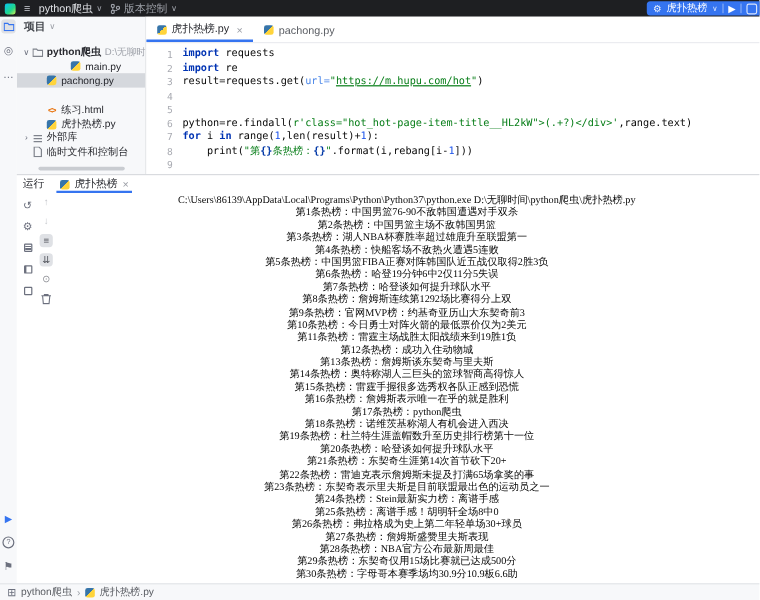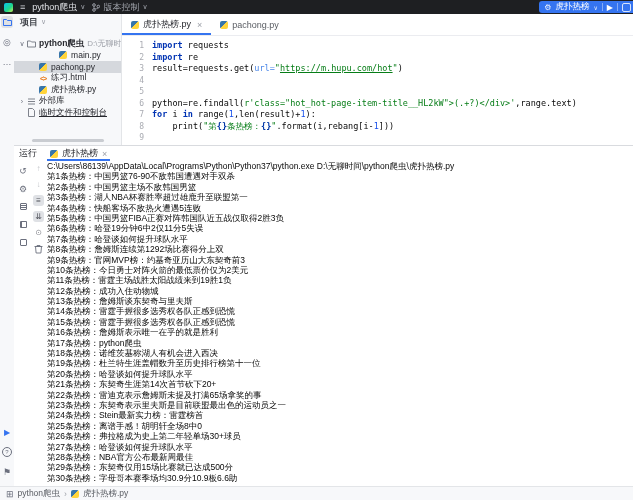--- a/index.html
+++ b/index.html
@@ -73,21 +73,21 @@
           align-items:center;gap:7px;color:#6C707E;font-size:9px;}
   .ctools2{position:absolute;left:18px;top:17px;width:13px;display:flex;flex-direction:column;
            align-items:center;gap:5px;color:#8C8E94;font-size:8px;}
   .tbtn{width:11px;height:11px;display:flex;align-items:center;justify-content:center;border-radius:3px;}
   .tbtn.sel{background:#DFE1E5;color:#50525A;}
   .tbtn.dim{color:#C2C4C9;}
   .sqico{width:7px;height:7px;border:1px solid #6C707E;border-radius:1px;box-sizing:border-box;}
   .sqico.grid{background:repeating-linear-gradient(0deg,transparent 0 1px,#6C707E 1px 2px);}
   .sqico.book{border-left-width:2px;}
   .cout{position:absolute;left:33px;top:15px;right:2px;bottom:0;overflow:hidden;
-        font-family:Liberation Sans, sans-serif;font-size:8.5px;line-height:10.4px;color:#080808;}
+        font-family:Liberation Serif, serif;font-size:8.5px;line-height:10.4px;color:#080808;text-align:center;}
   .cline{height:10.4px;white-space:nowrap;}
   
   .statusbar{position:absolute;left:0;top:486px;width:633px;height:14px;background:#F7F8FA;
              border-top:1px solid #E3E5E8;box-sizing:border-box;display:flex;align-items:center;
              gap:4px;padding:0 6px;font-size:8.5px;color:#5A5D63;}
   .statusbar .crumb-sep{color:#9DA0A8;}
   svg{display:block;}
 </style>
 </head>
 <body>
@@ -170,21 +170,21 @@
           </span>
           <span class="lbl">main.py</span>
         </div>
         <div class="trow sel" style="padding-left: 16px;">
           <span class="chev"></span>
           <span class="ticon">
             <span class="py-icon"></span>
           </span>
           <span class="lbl">pachong.py</span>
         </div>
-        <div class="trow" style="padding-left: 16px;">
+        <div class="trow" style="padding-left: 16px; margin-top: 14px;">
           <span class="chev"></span>
           <span class="ticon">
             <span class="html-icon">&lt;&gt;</span>
           </span>
           <span class="lbl">练习.html</span>
         </div>
         <div class="trow" style="padding-left: 16px;">
           <span class="chev"></span>
           <span class="ticon">
             <span class="py-icon"></span>
@@ -193,21 +193,21 @@
         </div>
         <div class="trow" style="padding-left: 4px;">
           <span class="chev">›</span>
           <span class="ticon">
             <svg width="9" height="9" viewBox="0 0 9 9">
               <path fill="none" stroke="#7F838C" stroke-width="1" d="M1 2h7M1 4.5h7M1 7h7"></path>
             </svg>
           </span>
           <span class="lbl">外部库</span>
         </div>
-        <div class="trow" style="padding-left: 4px; text-decoration: underline;">
+        <div class="trow" style="padding-left: 4px;">
           <span class="chev"></span>
           <span class="ticon">
             <svg width="9" height="9" viewBox="0 0 9 9">
               <path fill="none" stroke="#7F838C" stroke-width="1" d="M1.5 0.5h4l2 2v6h-6z"></path>
             </svg>
           </span>
           <span class="lbl">临时文件和控制台</span>
         </div>
       </div>
     <div class="proj-scroll"></div>
@@ -294,34 +294,34 @@
         <div class="cline">第4条热榜：快船客场不敌热火遭遇5连败</div>
         <div class="cline">第5条热榜：中国男篮FIBA正赛对阵韩国队近五战仅取得2胜3负</div>
         <div class="cline">第6条热榜：哈登19分钟6中2仅11分5失误</div>
         <div class="cline">第7条热榜：哈登谈如何提升球队水平</div>
         <div class="cline">第8条热榜：詹姆斯连续第1292场比赛得分上双</div>
         <div class="cline">第9条热榜：官网MVP榜：约基奇亚历山大东契奇前3</div>
         <div class="cline">第10条热榜：今日勇士对阵火箭的最低票价仅为2美元</div>
         <div class="cline">第11条热榜：雷霆主场战胜太阳战绩来到19胜1负</div>
         <div class="cline">第12条热榜：成功入住动物城</div>
         <div class="cline">第13条热榜：詹姆斯谈东契奇与里夫斯</div>
-        <div class="cline">第14条热榜：雷霆手握很多选秀权各队正感到恐慌</div>
+        <div class="cline">第14条热榜：奥特称湖人三巨头的篮球智商高得惊人</div>
         <div class="cline">第15条热榜：雷霆手握很多选秀权各队正感到恐慌</div>
         <div class="cline">第16条热榜：詹姆斯表示唯一在乎的就是胜利</div>
         <div class="cline">第17条热榜：python爬虫</div>
         <div class="cline">第18条热榜：诺维茨基称湖人有机会进入西决</div>
         <div class="cline">第19条热榜：杜兰特生涯盖帽数升至历史排行榜第十一位</div>
         <div class="cline">第20条热榜：哈登谈如何提升球队水平</div>
         <div class="cline">第21条热榜：东契奇生涯第14次首节砍下20+</div>
         <div class="cline">第22条热榜：雷迪克表示詹姆斯未提及打满65场拿奖的事</div>
         <div class="cline">第23条热榜：东契奇表示里夫斯是目前联盟最出色的运动员之一</div>
-        <div class="cline">第24条热榜：Stein最新实力榜：雷霆榜首</div>
+        <div class="cline">第24条热榜：Stein最新实力榜：离谱手感</div>
         <div class="cline">第25条热榜：离谱手感！胡明轩全场8中0</div>
         <div class="cline">第26条热榜：弗拉格成为史上第二年轻单场30+球员</div>
-        <div class="cline">第27条热榜：哈登谈如何提升球队水平</div>
+        <div class="cline">第27条热榜：詹姆斯盛赞里夫斯表现</div>
         <div class="cline">第28条热榜：NBA官方公布最新周最佳</div>
         <div class="cline">第29条热榜：东契奇仅用15场比赛就已达成500分</div>
         <div class="cline">第30条热榜：字母哥本赛季场均30.9分10.9板6.6助</div>
       </div>
   </div>
 
   <div class="statusbar">
     <span style="color:#6C707E;font-size:9px;">⊞</span>
     <span>python爬虫</span>
     <span class="crumb-sep">›</span>

